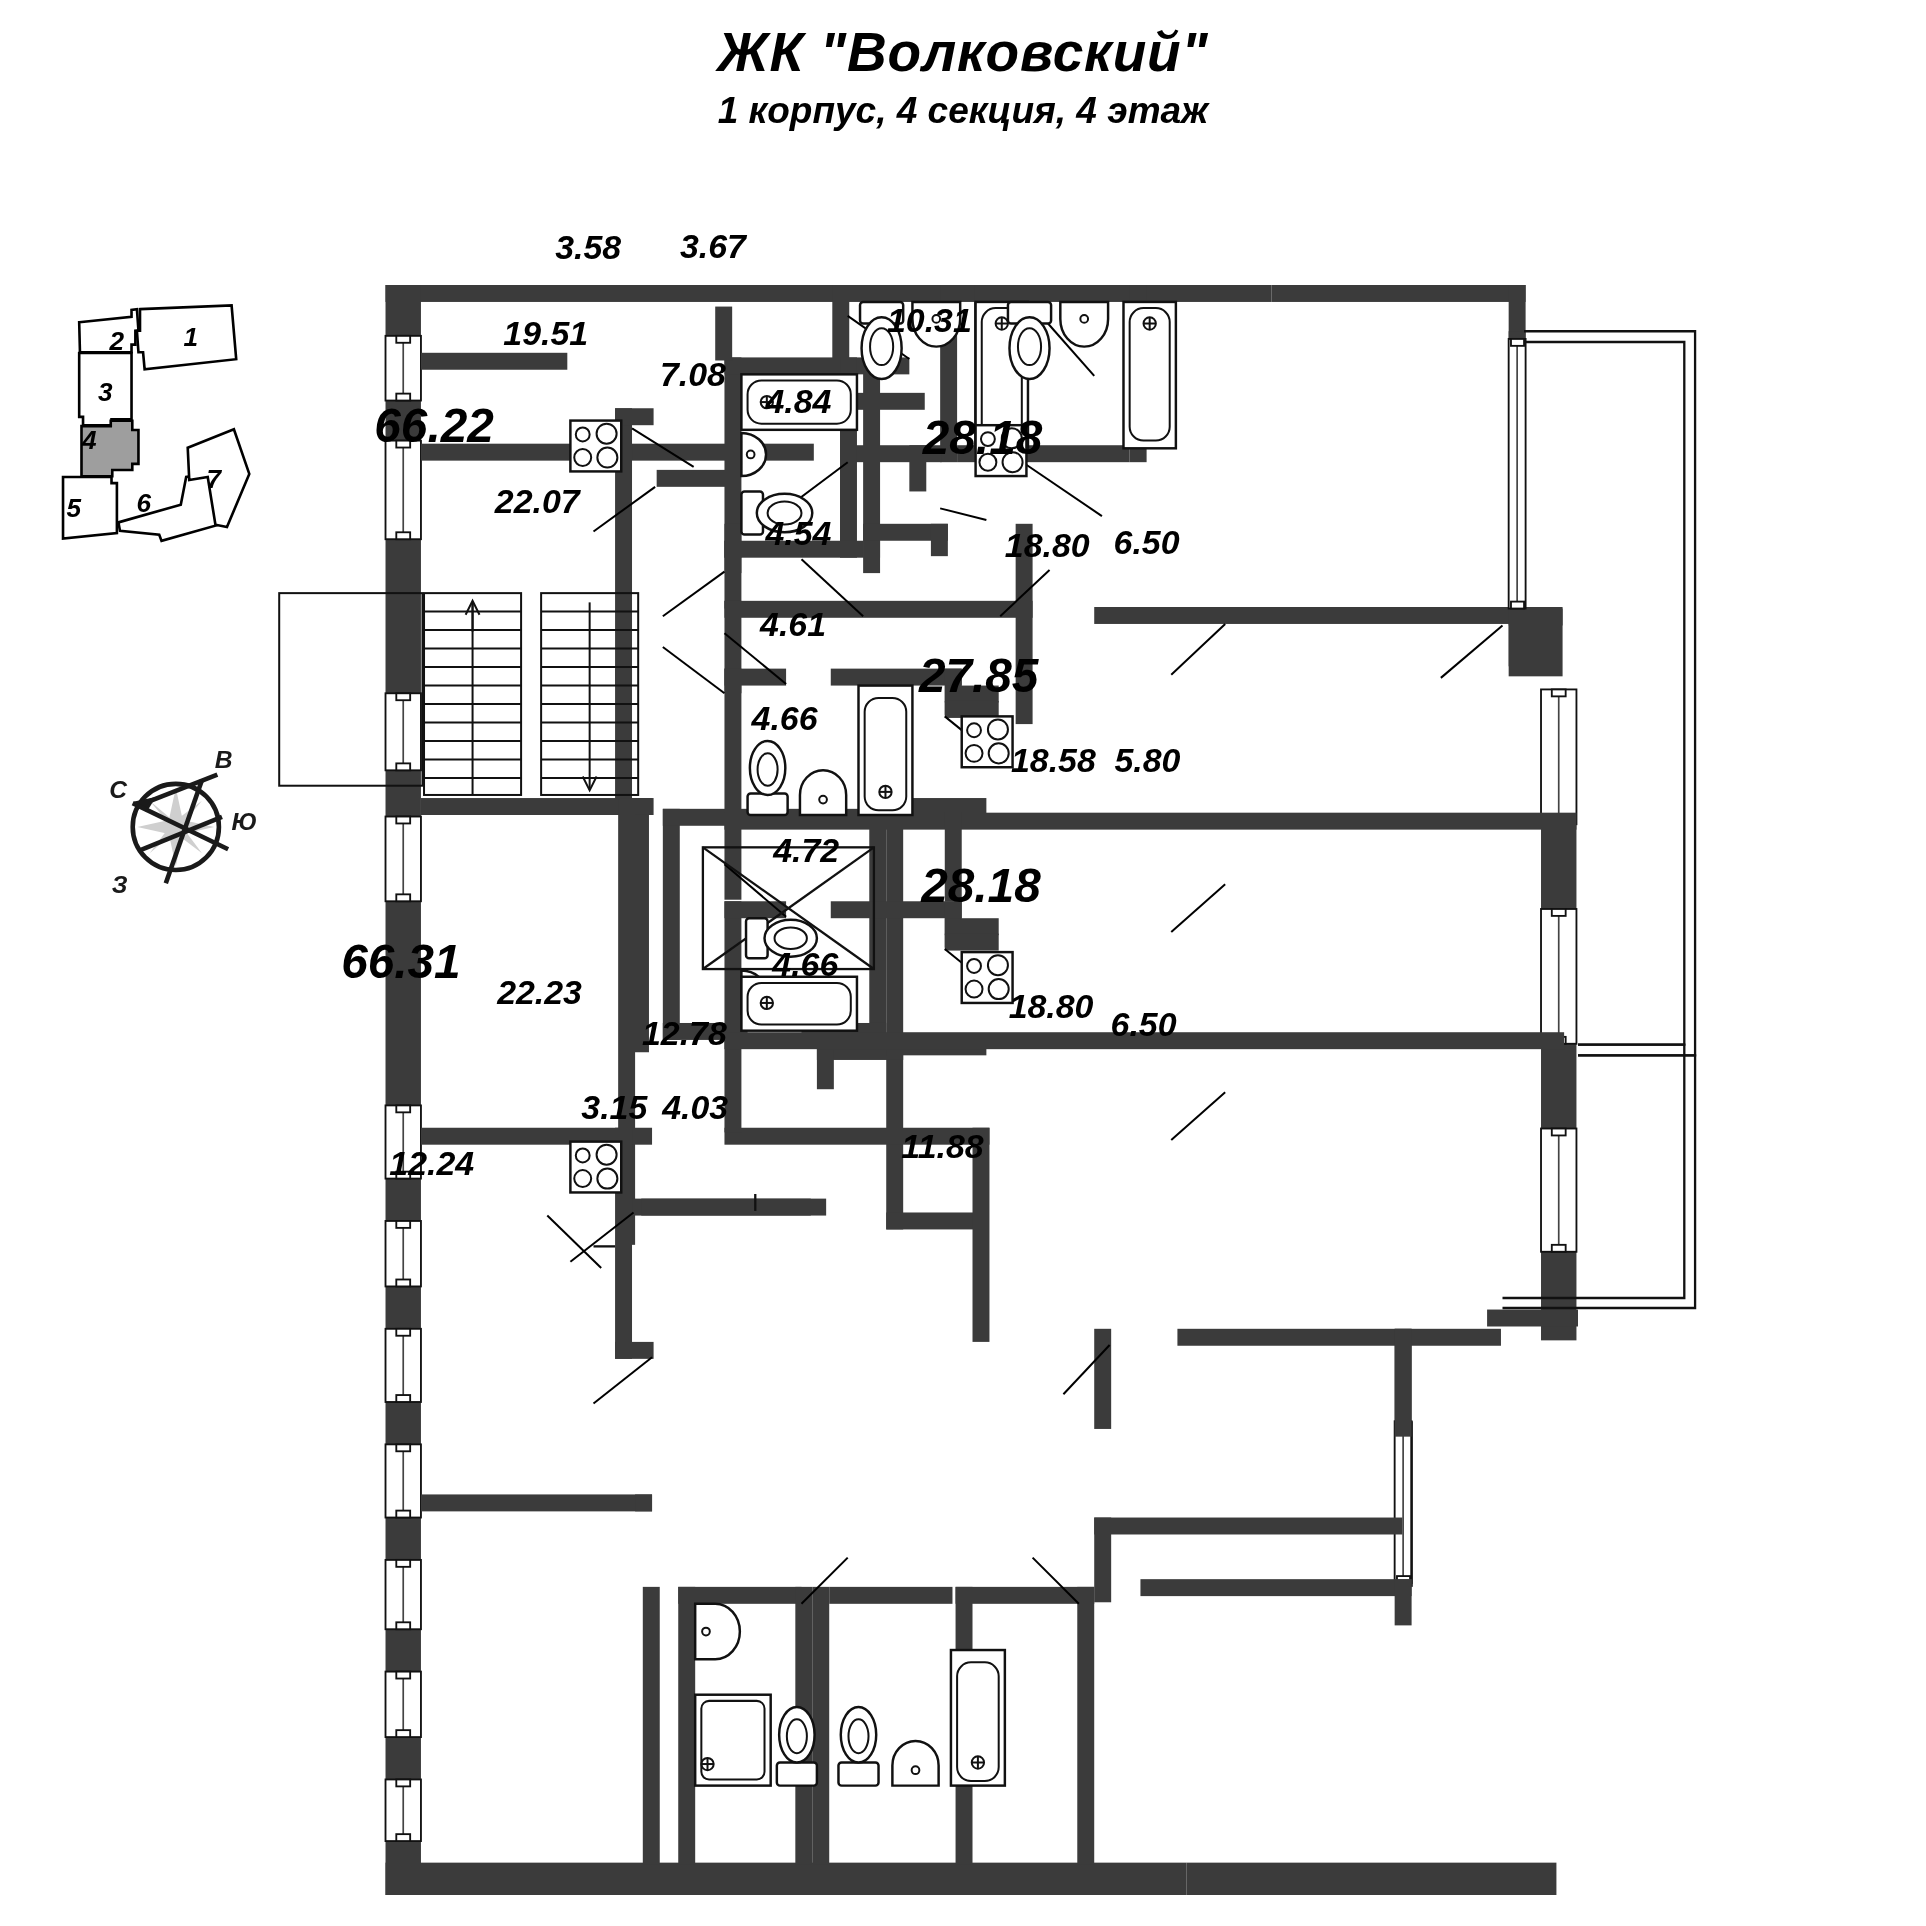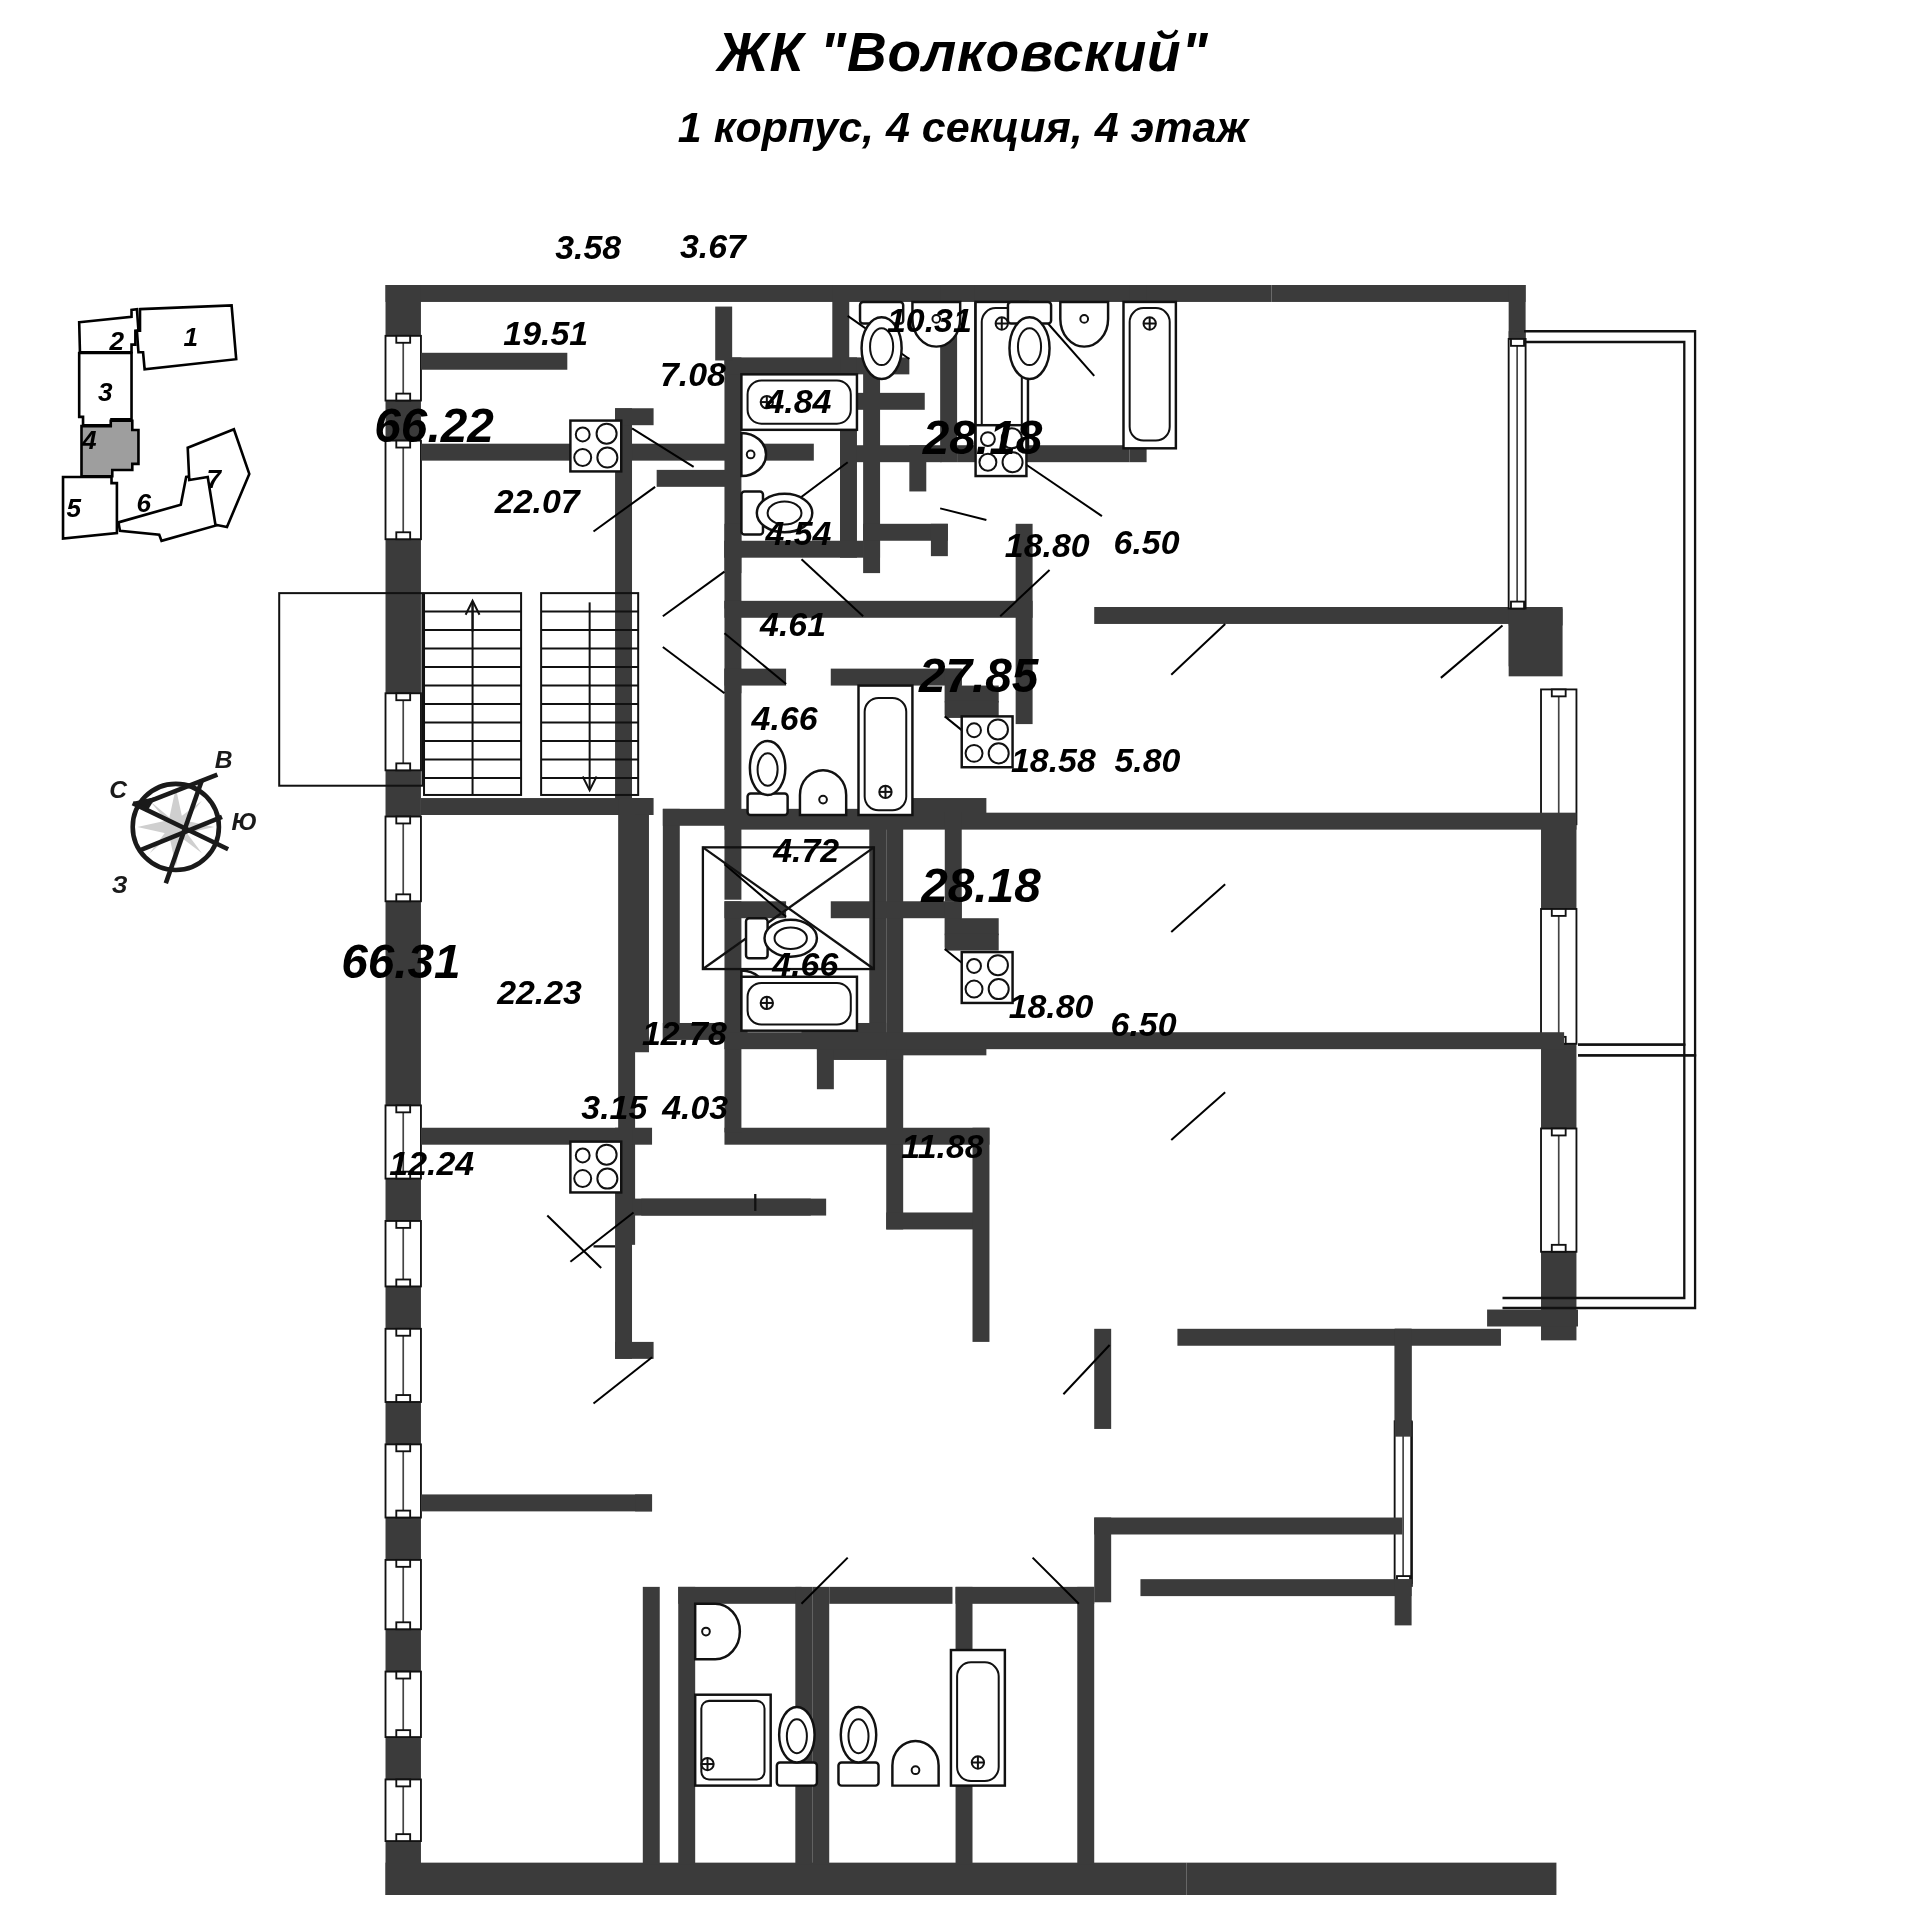--- a/index.html
+++ b/index.html
@@ -5,21 +5,21 @@
   html,body{margin:0;padding:0;background:#ffffff;}
   body{width:1926px;height:1926px;position:relative;font-family:"Liberation Sans",sans-serif;overflow:hidden;}
 
   #plan-root{position:absolute;inset:0;}
 
   
   .title-block{position:absolute;left:0;top:23px;width:1926px;text-align:center;}
   .title-main{font-family:"Liberation Sans",sans-serif;font-style:italic;font-weight:700;
               font-size:55px;letter-spacing:0.8px;color:#000;line-height:1.08;}
   .title-sub{font-family:"Liberation Sans",sans-serif;font-style:italic;font-weight:700;
-             font-size:43px;color:#000;margin-top:22px;line-height:1.1;}
+             font-size:37px;color:#000;margin-top:9px;line-height:1.1;}
 
   
   svg{position:absolute;left:0;top:0;overflow:visible;}
   .wall{fill:#3b3b3b;}
   .thinline{fill:none;stroke:#111;stroke-width:3;}
   .fixture{fill:#ffffff;stroke:#111;stroke-width:3.2;}
   .fixture-thin{fill:none;stroke:#111;stroke-width:2.6;}
   .leader{stroke:#000;stroke-width:2.6;fill:none;}
   .winframe{fill:#ffffff;stroke:#111;stroke-width:2.4;}
   .winglass{fill:none;stroke:#444;stroke-width:2.2;}

